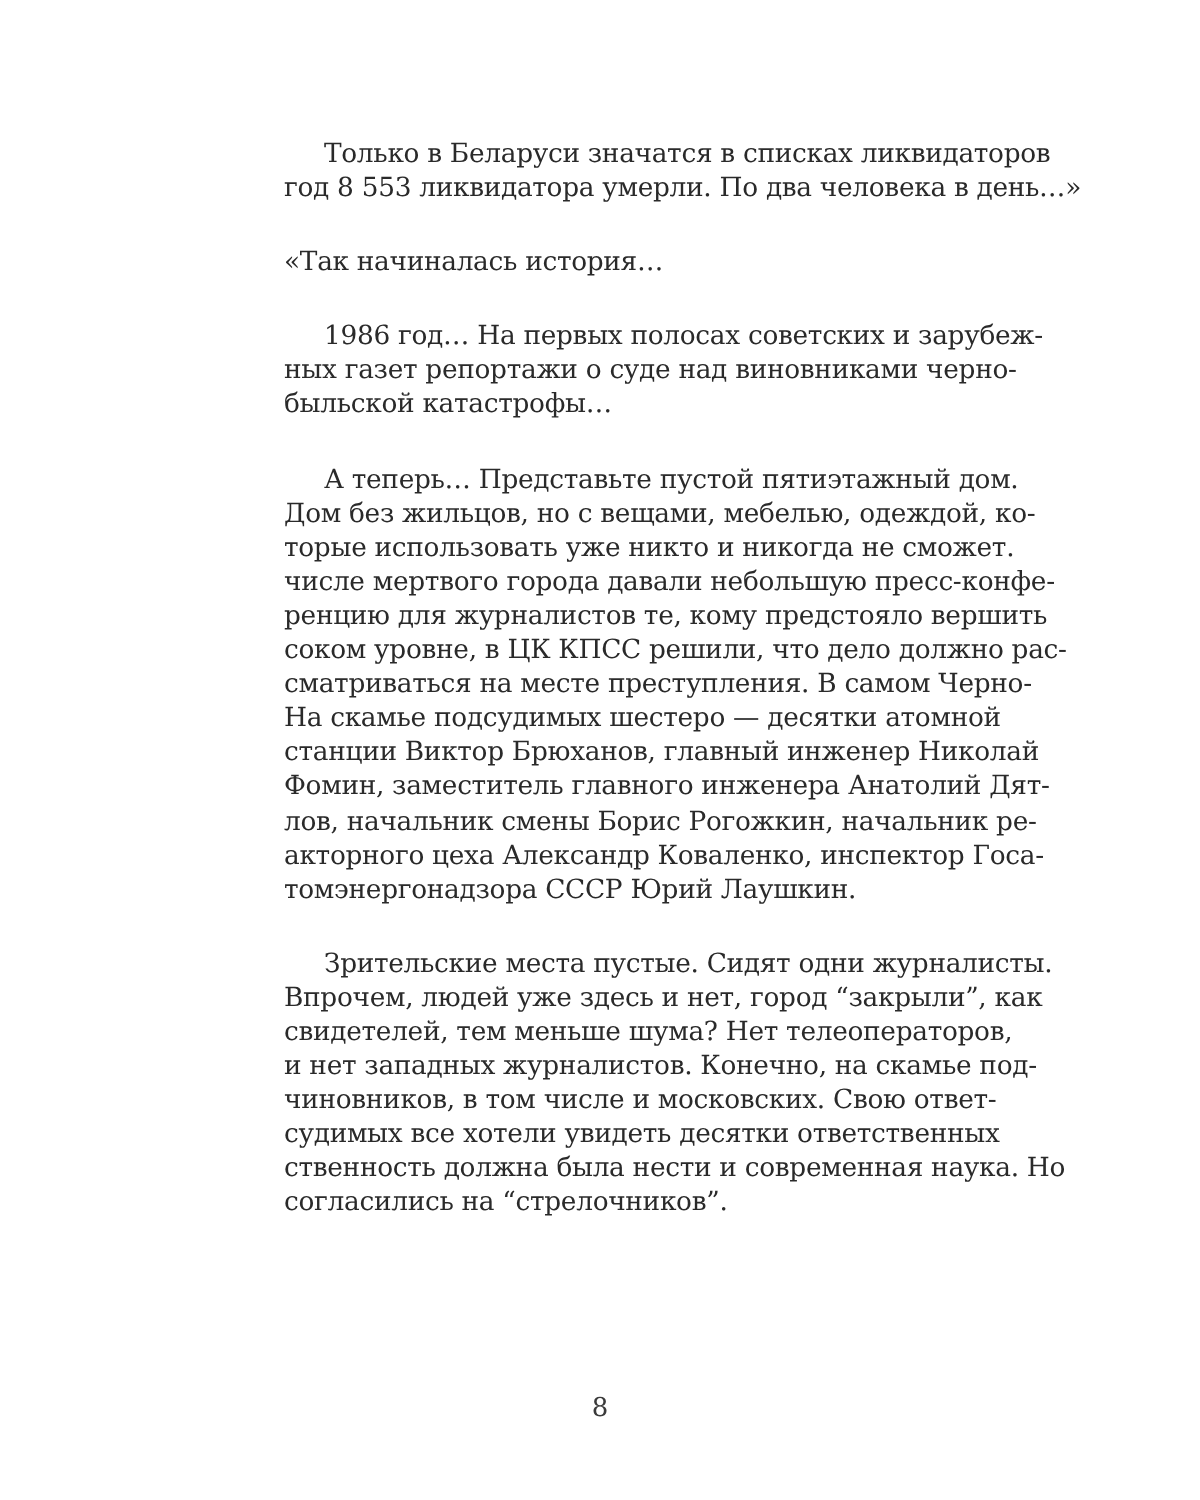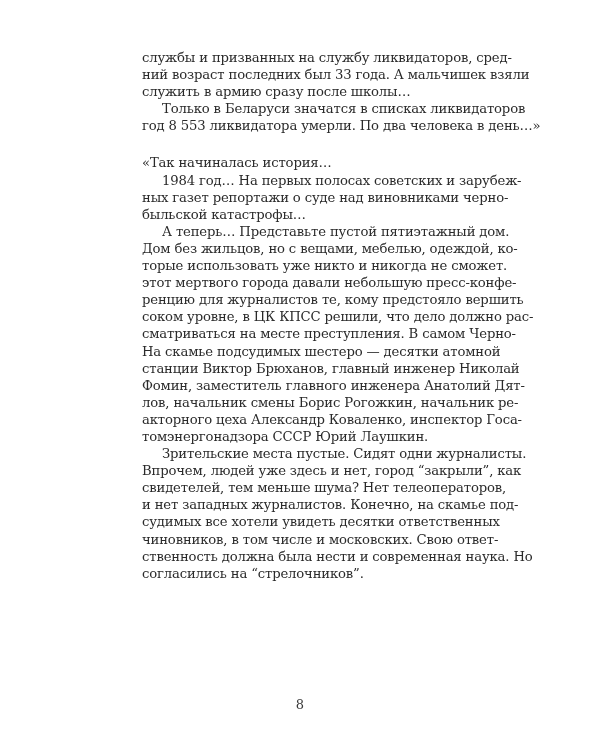--- a/index.html
+++ b/index.html
@@ -20,76 +20,71 @@
   .line {
     height: 17.1px;
     line-height: 17.1px;
     font-size: 13.2px;
     white-space: nowrap;
     text-align: justify;
     text-align-last: justify;
     letter-spacing: -0.15px;
   }
   .line.last { text-align-last: left; }
-  .line.indent { padding-left: 20px; }
+  .line.indent { padding-left: 20px; margin-top: 20px; }
   .gap { height: 20px; }
   .page-number {
     position: absolute;
     top: 697px;
     left: 0; width: 600px;
     text-align: center;
     font-size: 13px;
     color: #3a3a3a;
   }
 </style>
 </head>
 <body>
 
 <div class="page">
 
   <div>
-    <div class="line">службы и призванных на службу ликвидаторов, сред-</div>
-    <div class="line">ний возраст последних был 33 года. А мальчишек взяли</div>
-    <div class="line last">служить в армию сразу после школы…</div>
-  </div>
-  <div>
     <div class="line indent">Только в Беларуси значатся в списках ликвидаторов</div>
     <div class="line last">год 8 553 ликвидатора умерли. По два человека в день…»</div>
   </div>
 
   <div class="gap"></div>
 
   <div>
     <div class="line last">«Так начиналась история…</div>
   </div>
   <div>
-    <div class="line indent">1984 год… На первых полосах советских и зарубеж-</div>
+    <div class="line indent">1986 год… На первых полосах советских и зарубеж-</div>
     <div class="line">ных газет репортажи о суде над виновниками черно-</div>
     <div class="line last">быльской катастрофы…</div>
   </div>
   <div>
     <div class="line indent">А теперь… Представьте пустой пятиэтажный дом.</div>
     <div class="line">Дом без жильцов, но с вещами, мебелью, одеждой, ко-</div>
     <div class="line">торые использовать уже никто и никогда не сможет.</div>
-    <div class="line">этот мертвого города давали небольшую пресс-конфе-</div>
+    <div class="line">числе мертвого города давали небольшую пресс-конфе-</div>
     <div class="line">ренцию для журналистов те, кому предстояло вершить</div>
     <div class="line">соком уровне, в ЦК КПСС решили, что дело должно рас-</div>
     <div class="line">сматриваться на месте преступления. В самом Черно-</div>
     <div class="line">На скамье подсудимых шестеро — десятки атомной</div>
     <div class="line">станции Виктор Брюханов, главный инженер Николай</div>
     <div class="line">Фомин, заместитель главного инженера Анатолий Дят-</div>
     <div class="line">лов, начальник смены Борис Рогожкин, начальник ре-</div>
     <div class="line">акторного цеха Александр Коваленко, инспектор Госа-</div>
     <div class="line last">томэнергонадзора СССР Юрий Лаушкин.</div>
   </div>
   <div>
     <div class="line indent">Зрительские места пустые. Сидят одни журналисты.</div>
     <div class="line">Впрочем, людей уже здесь и нет, город “закрыли”, как</div>
     <div class="line">свидетелей, тем меньше шума? Нет телеоператоров,</div>
     <div class="line">и нет западных журналистов. Конечно, на скамье под-</div>
+    <div class="line">чиновников, в том числе и московских. Свою ответ-</div>
     <div class="line">судимых все хотели увидеть десятки ответственных</div>
-    <div class="line">чиновников, в том числе и московских. Свою ответ-</div>
     <div class="line">ственность должна была нести и современная наука. Но</div>
     <div class="line last">согласились на “стрелочников”.</div>
   </div>
 </div>
 
 <div class="page-number">8</div>
 
 </body></html>

